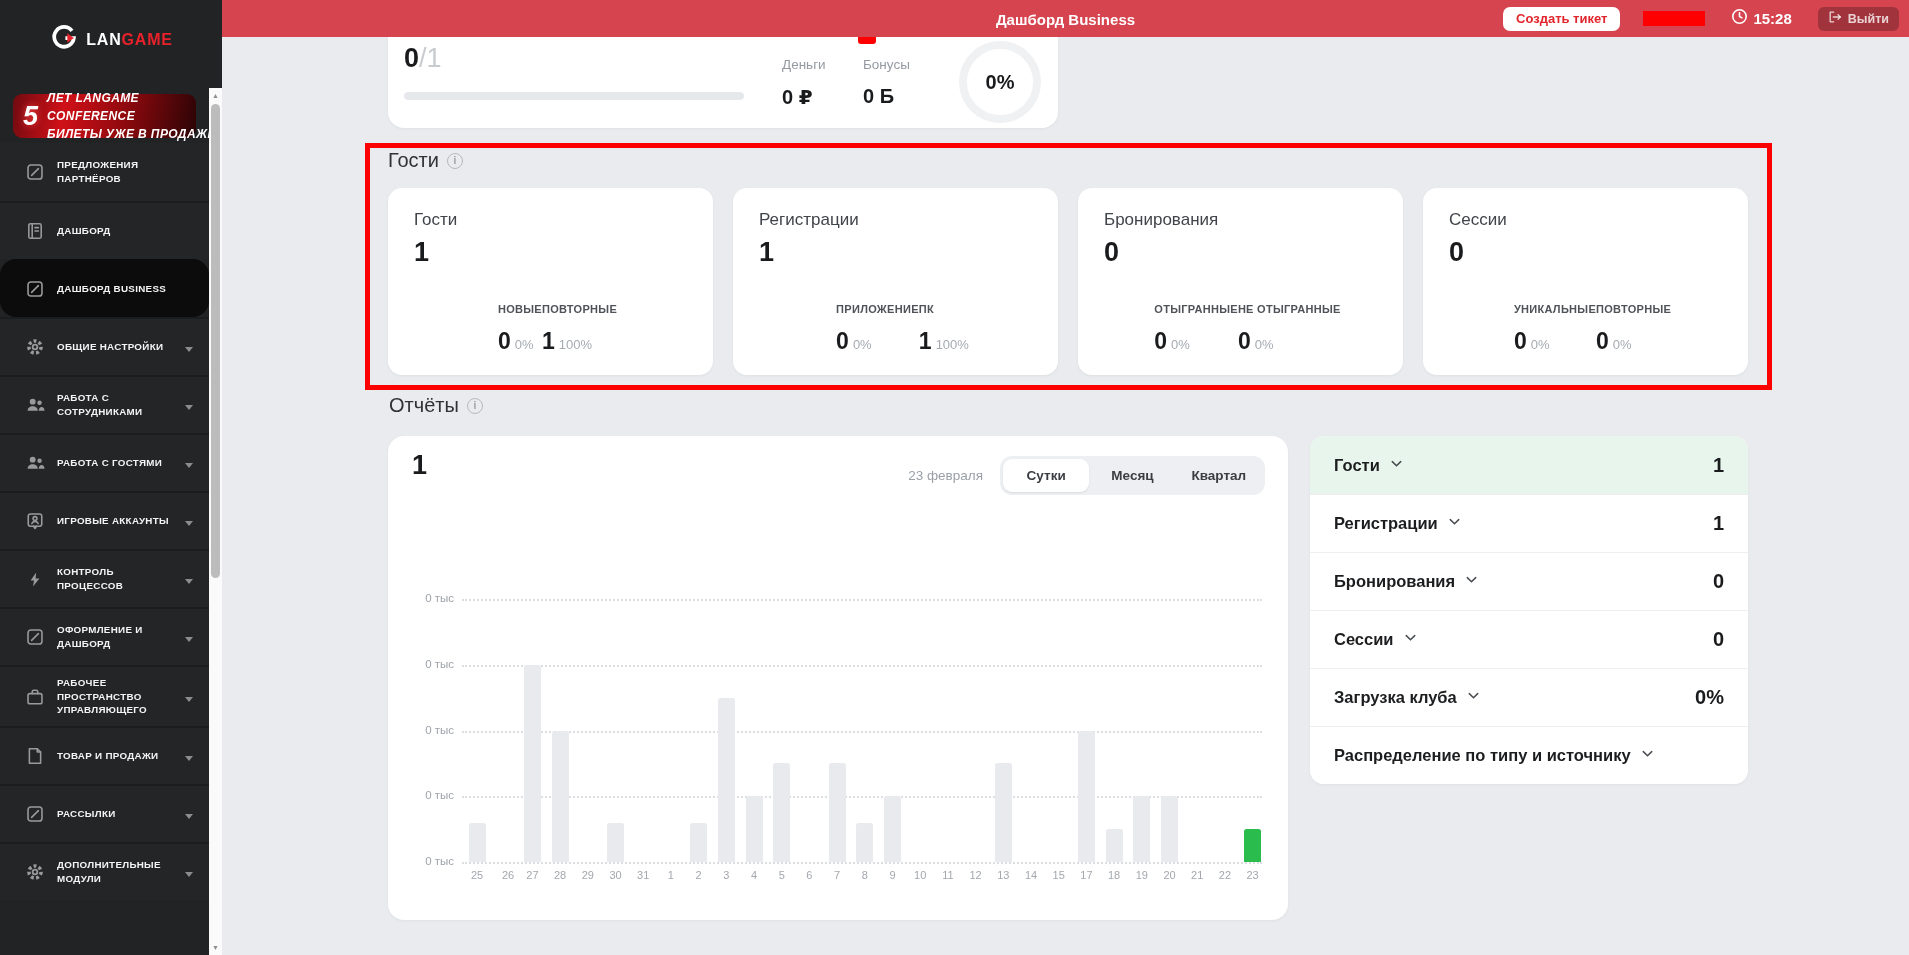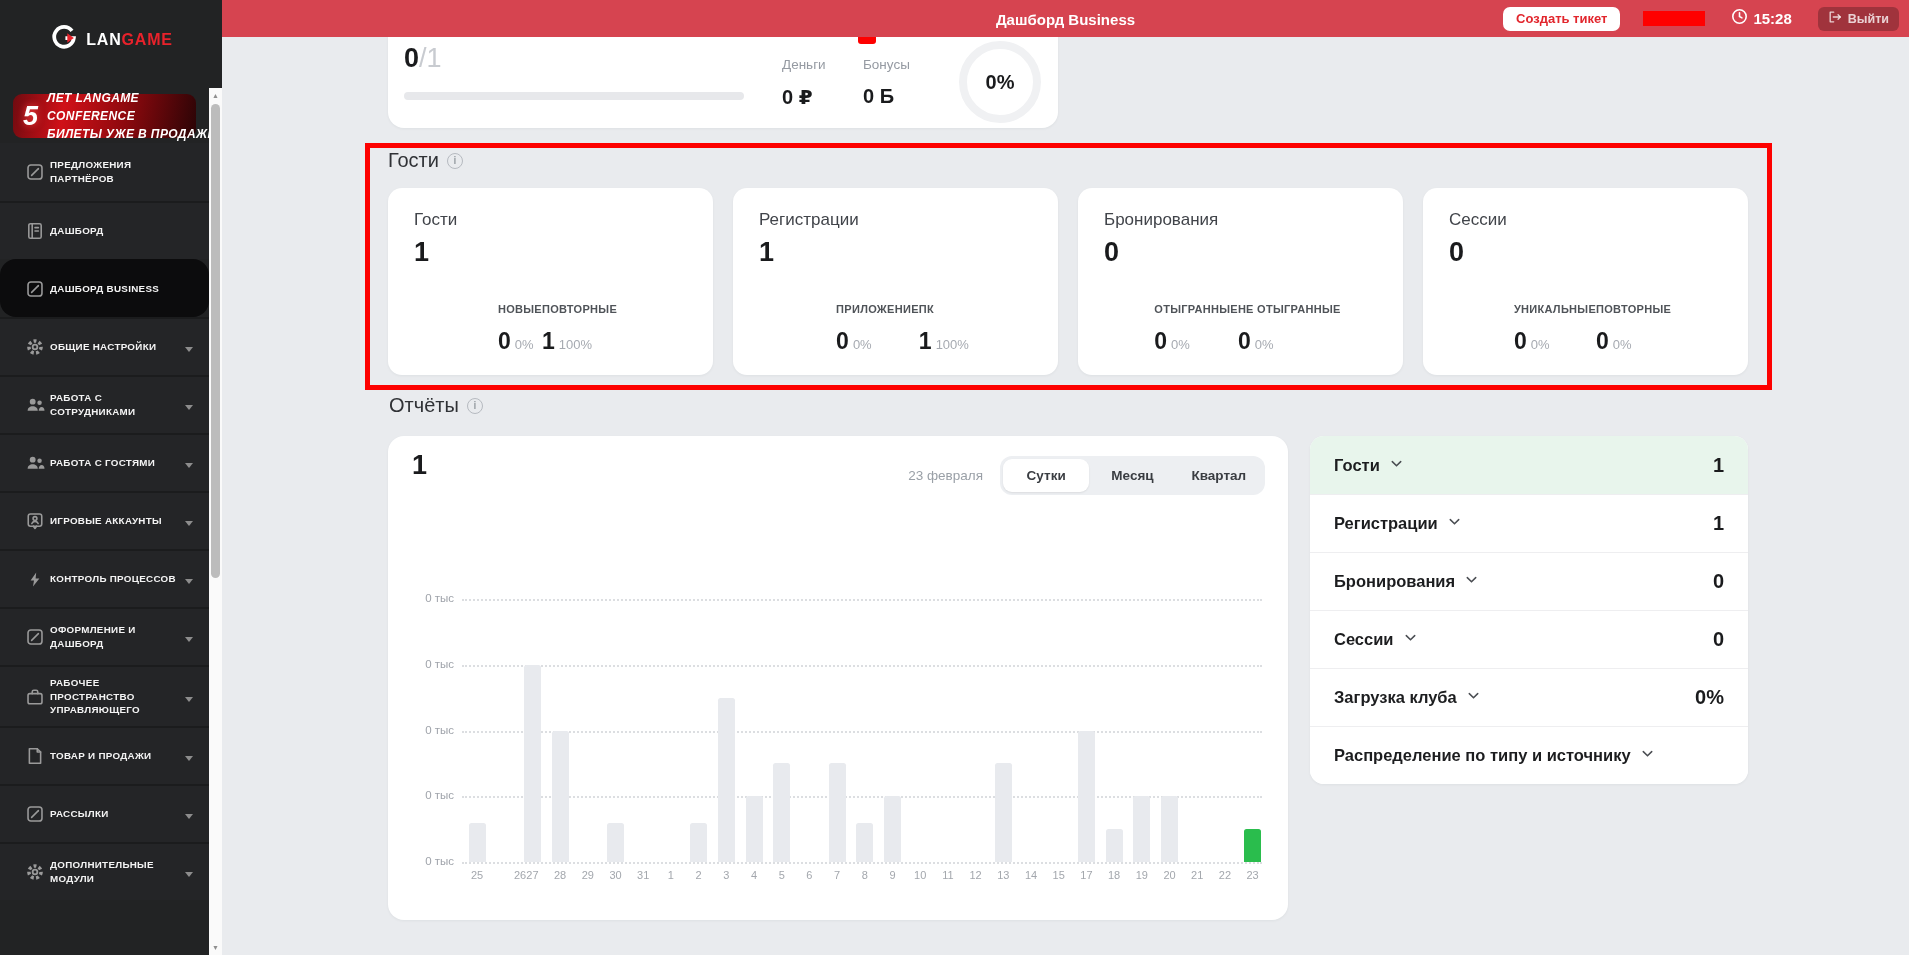--- a/index.html
+++ b/index.html
@@ -11,21 +11,21 @@
   .logo { display:flex; align-items:center; justify-content:center; gap:7px; padding-top:16px; height:64px; }
   .logo-text { font-size:16px; font-weight:800; letter-spacing:.8px; color:#fff; }
   .logo-text .red { color:#e8222b; }
   .banner { position:absolute; left:13px; top:94px; width:183px; height:44px; border-radius:9px;
     background:linear-gradient(100deg,#6f0b10 0%,#d01018 28%,#90090e 60%,#2b0406 100%);
     display:flex; align-items:center; gap:9px; padding:0 10px; cursor:pointer; }
   .banner-5 { font-size:27px; font-weight:800; font-style:italic; color:#fff; text-shadow:0 0 7px rgba(255,70,70,.95); }
   .banner-lines { display:flex; flex-direction:column; }
   .banner-lines span { font-size:12px; font-weight:800; font-style:italic; color:#fff; letter-spacing:.4px; line-height:1.5; white-space:nowrap; }
   .menu { position:absolute; left:0; top:143px; width:209px; }
-  .menu-item { display:flex; align-items:center; gap:5px; min-height:58px; padding:9px 10px 9px 25px; background:#242527; border-top:2px solid #1b1c1d; cursor:pointer; }
+  .menu-item { display:flex; align-items:center; gap:12px; min-height:58px; padding:9px 10px 9px 25px; background:#242527; border-top:2px solid #1b1c1d; cursor:pointer; }
   .menu-item:first-child { border-top:none; }
   .menu-item.active { background:#0c0c0d; border-radius:16px; border-top-color:transparent; }
   .mi-icon { width:20px; flex:0 0 20px; display:flex; align-items:center; justify-content:center; }
   .mi-label { font-size:9.8px; font-weight:700; letter-spacing:.3px; color:#f4f4f4; line-height:1.4; max-width:138px; }
   .mi-ch { margin-left:auto; padding-right:6px; }
   .tri { display:inline-block; width:0; height:0; border-left:4.5px solid transparent; border-right:4.5px solid transparent; border-top:5.5px solid #8d8d8d; }
   .side-scroll { position:absolute; right:0; top:88px; bottom:0; width:13px; background:#fafafa; }
   .sb-arrow { position:absolute; left:0; width:13px; text-align:center; font-size:7px; color:#8f8f8f; }
   .sb-arrow.up { top:4px; } .sb-arrow.down { bottom:4px; }
   .sb-thumb { position:absolute; left:2px; top:16px; width:9px; height:474px; background:#bcbcbc; border-radius:5px; }
@@ -378,21 +378,21 @@
         <div class="gridline" style="top:65.8px"></div>
         <div class="ylabel" style="top:58.8px">0 тыс</div>
         <div class="gridline" style="top:131.5px"></div>
         <div class="ylabel" style="top:124.5px">0 тыс</div>
         <div class="gridline" style="top:197.3px"></div>
         <div class="ylabel" style="top:190.3px">0 тыс</div>
         <div class="gridline" style="top:263.0px"></div>
         <div class="ylabel" style="top:256.0px">0 тыс</div>
         <div class="bar" style="left:6.5px;height:39.4px;background:#e8eaee"></div>
         <div class="xlabel" style="left:3.0px">25</div>
-        <div class="xlabel" style="left:46px">26</div>
+        <div class="xlabel" style="left:34px">26</div>
         <div class="bar" style="left:61.9px;height:197.3px;background:#e8eaee"></div>
         <div class="xlabel" style="left:58.4px">27</div>
         <div class="bar" style="left:89.6px;height:131.5px;background:#e8eaee"></div>
         <div class="xlabel" style="left:86.1px">28</div>
         <div class="xlabel" style="left:113.8px">29</div>
         <div class="bar" style="left:145.0px;height:39.4px;background:#e8eaee"></div>
         <div class="xlabel" style="left:141.5px">30</div>
         <div class="xlabel" style="left:169.2px">31</div>
         <div class="xlabel" style="left:196.9px">1</div>
         <div class="bar" style="left:228.1px;height:39.4px;background:#e8eaee"></div>

